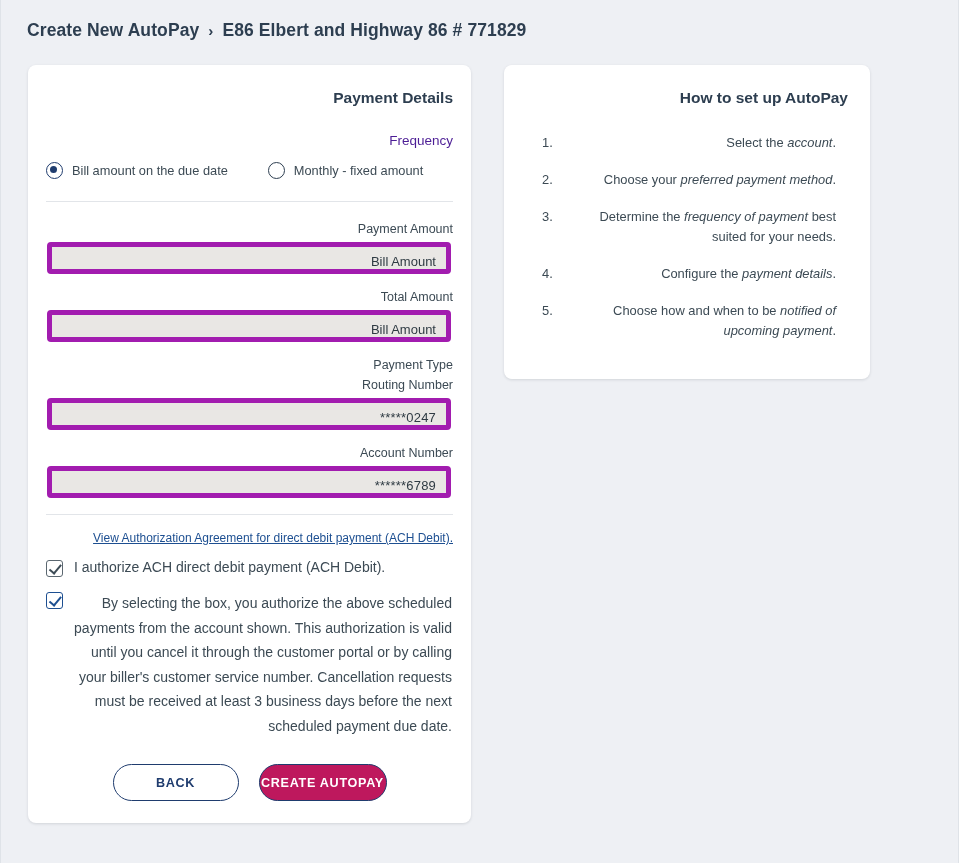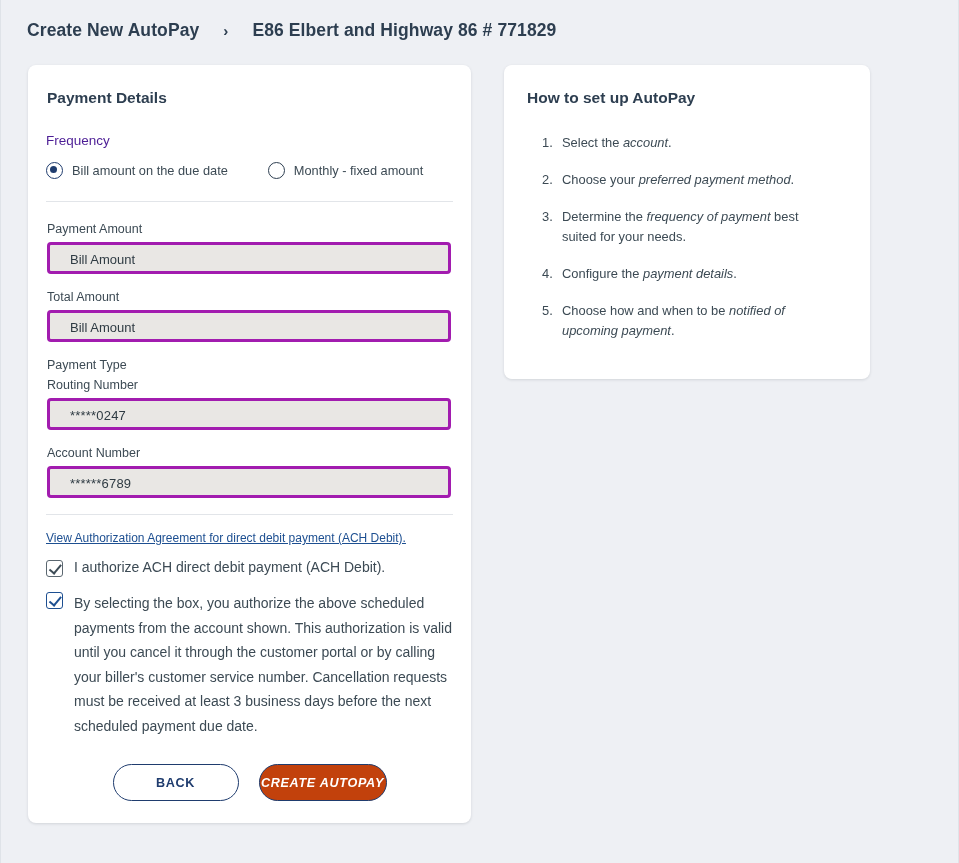--- a/index.html
+++ b/index.html
@@ -24,37 +24,38 @@
     border-right: 1px solid #dfe3e8;
   }
   .breadcrumb {
     padding: 20px 0 0 26px;
     font-size: 17.5px;
     font-weight: bold;
     color: #2d3e50;
     letter-spacing: .1px;
     display: flex;
     align-items: center;
-    gap: 24px;
+    gap: 9px;
   }
   .breadcrumb .sep {
     font-weight: bold;
     font-size: 15px;
     color: #2d3e50;
   }
   .columns {
     display: flex;
     align-items: flex-start;
     gap: 33px;
     padding: 24px 0 0 27px;
   }
   .card {
     background: #ffffff;
     border-radius: 8px;
     box-shadow: 0 1px 3px rgba(20,30,50,.13);
+    text-align: right;
   }
   .card-left {
     width: 443px;
     padding: 24px 18px 22px 18px;
   }
   .card-right {
     width: 366px;
     padding: 24px 22px 26px 22px;
   }
   .card-title {
@@ -112,25 +113,25 @@
   }
   .divider {
     height: 1px;
     background: #e2e5e9;
     margin: 0 0 20px 0;
   }
   .input {
     width: 404px;
     height: 32px;
     background: #e9e7e4;
-    border: 3px solid #a21caf;
+    border: 5px solid #a21caf;
     border-radius: 4px;
     font-size: 13px;
     color: #2f3b43;
-    padding: 0 20px;
+    padding: 0 10px;
     line-height: 30px;
     margin-bottom: 16px;
     font-family: "Liberation Sans", sans-serif;
     white-space: nowrap;
     overflow: hidden;
   }
   .input.mono { letter-spacing: .2px; }
   .link {
     display: inline-block;
     font-size: 12px;
@@ -194,24 +195,23 @@
     cursor: pointer;
   }
   .btn-secondary {
     width: 126px;
     background: #fff;
     border: 1.5px solid #1f3c6e;
     color: #1f3c6e;
   }
   .btn-primary {
     width: 128px;
-    background: #c2410c;
+    background: #be185d;
     border: 1.5px solid #1f3c6e;
     color: #fff;
-    font-style: italic;
   }
   ol.steps {
     margin: 12px;
     padding: 0 0 0 20px;
     counter-reset: step;
     list-style: none;
   }
   ol.steps li {
     position: relative;
     font-size: 12.9px;

